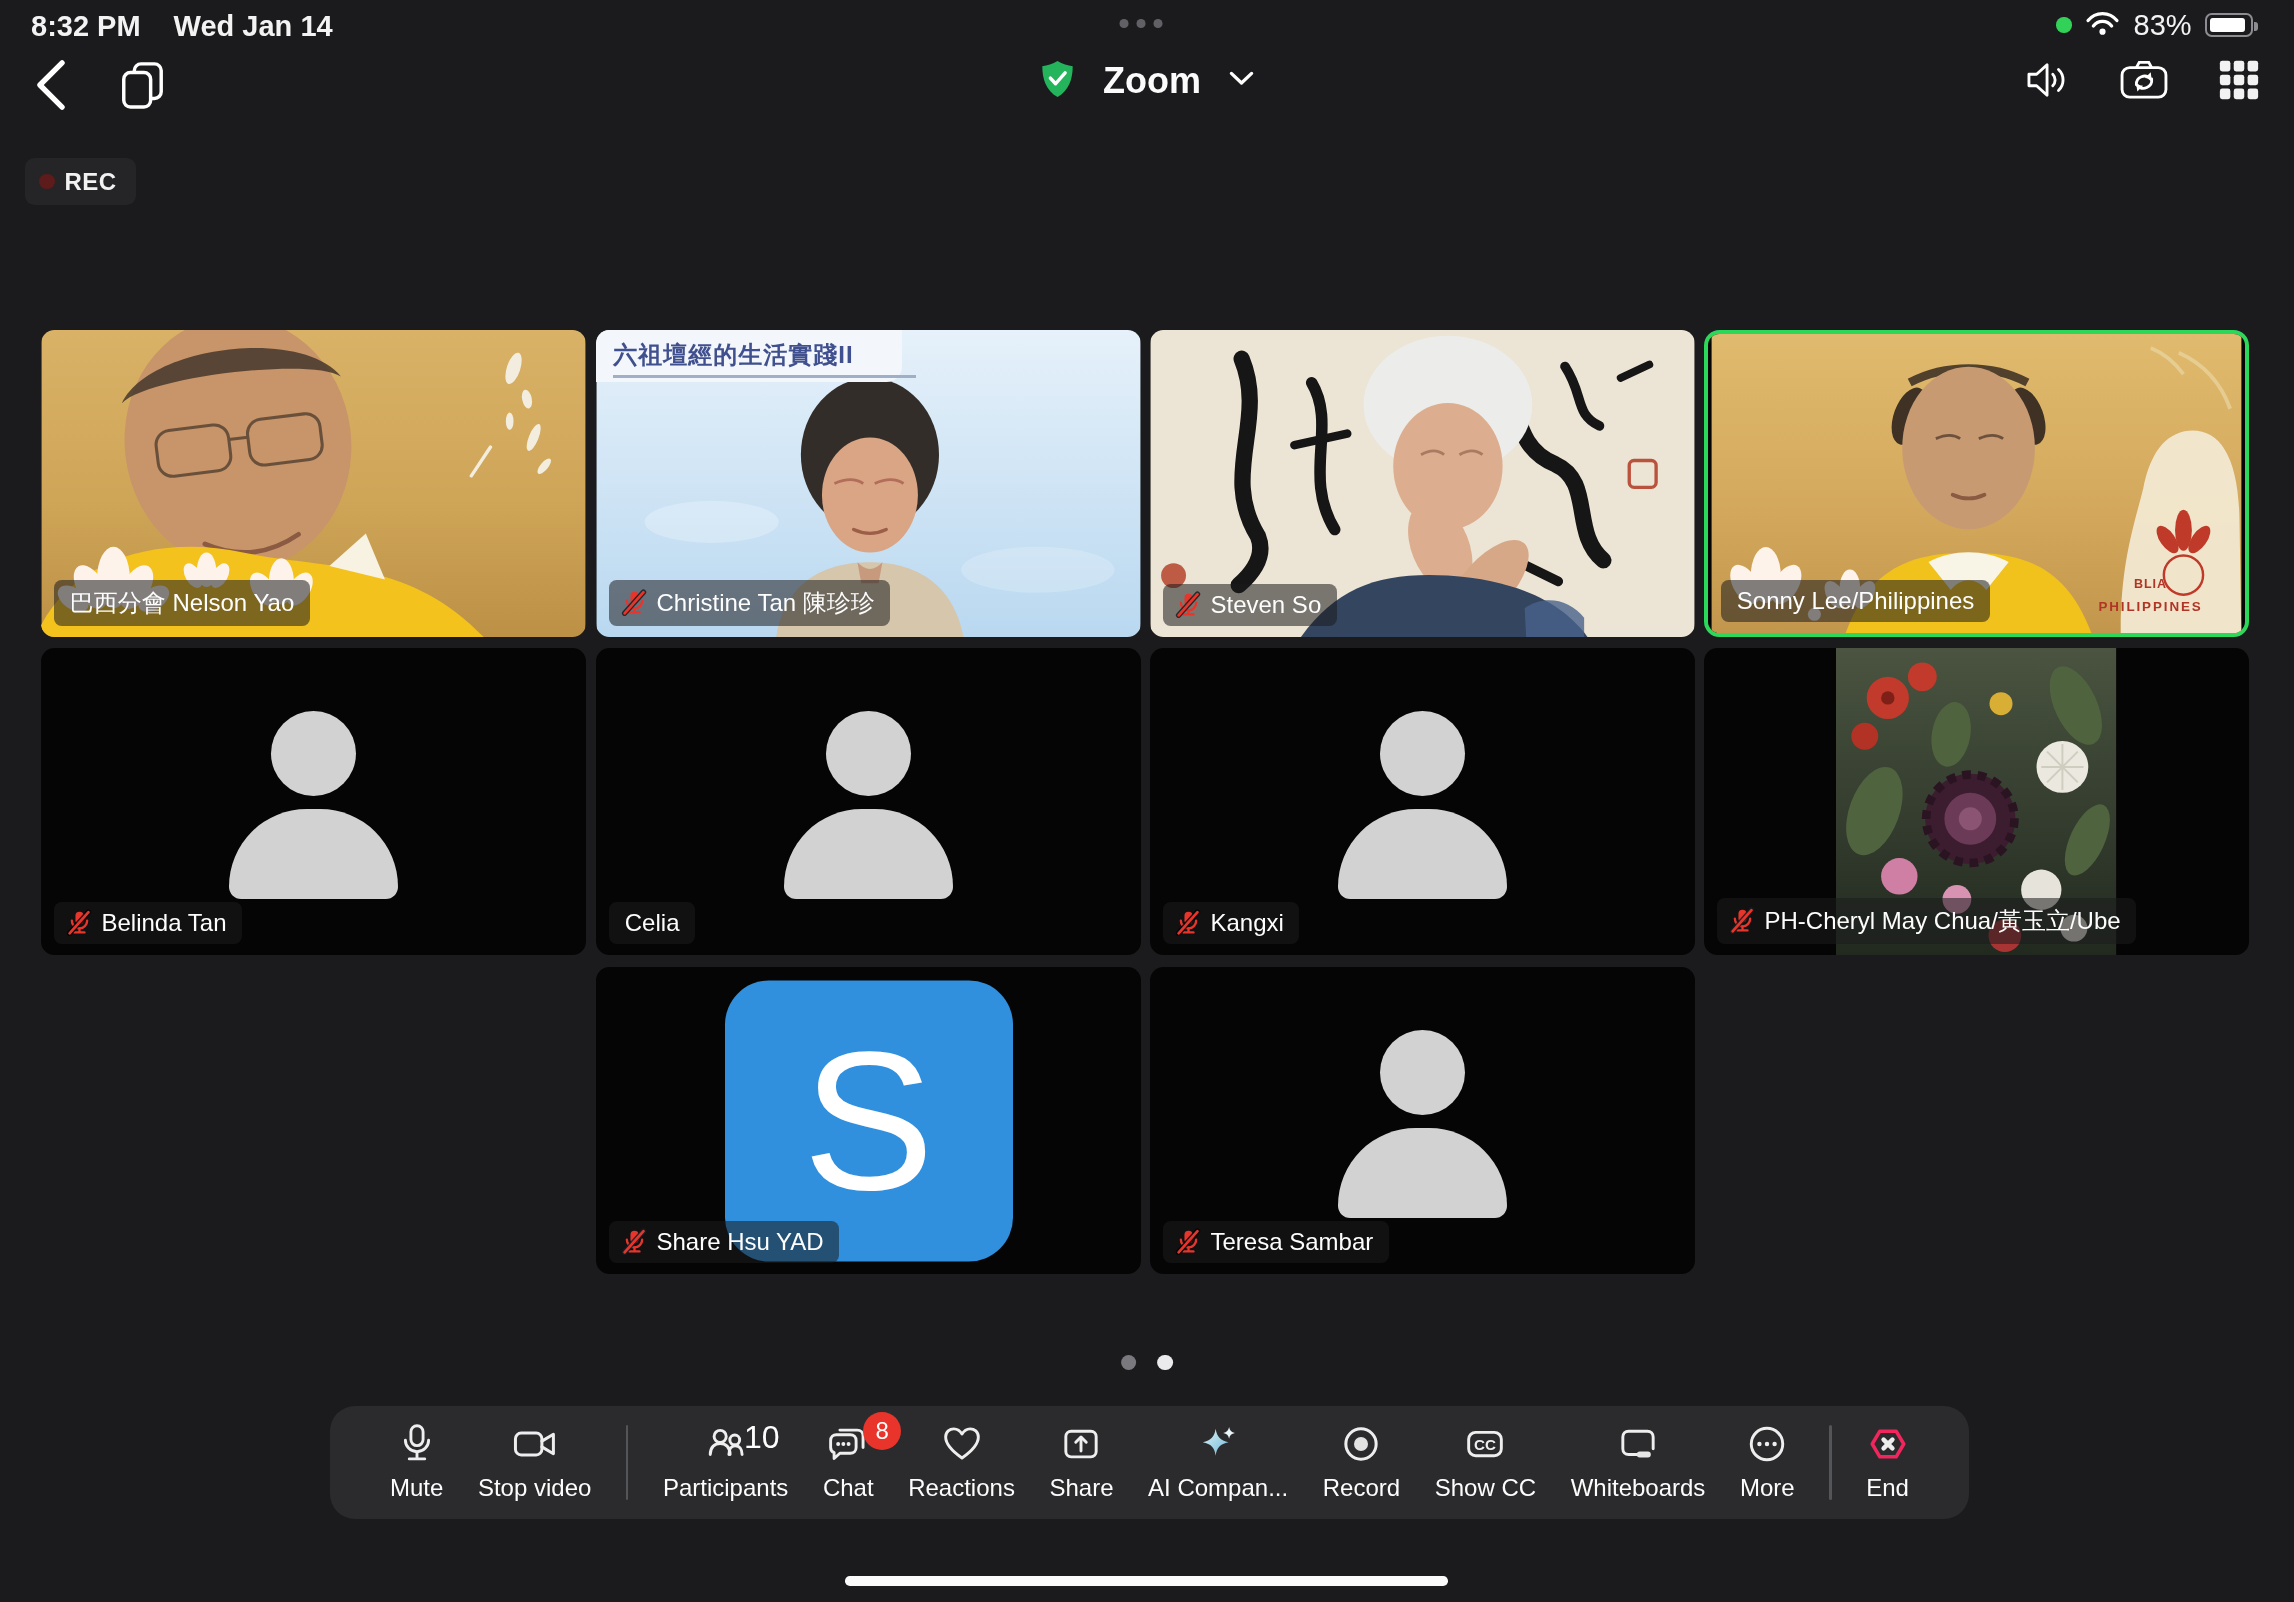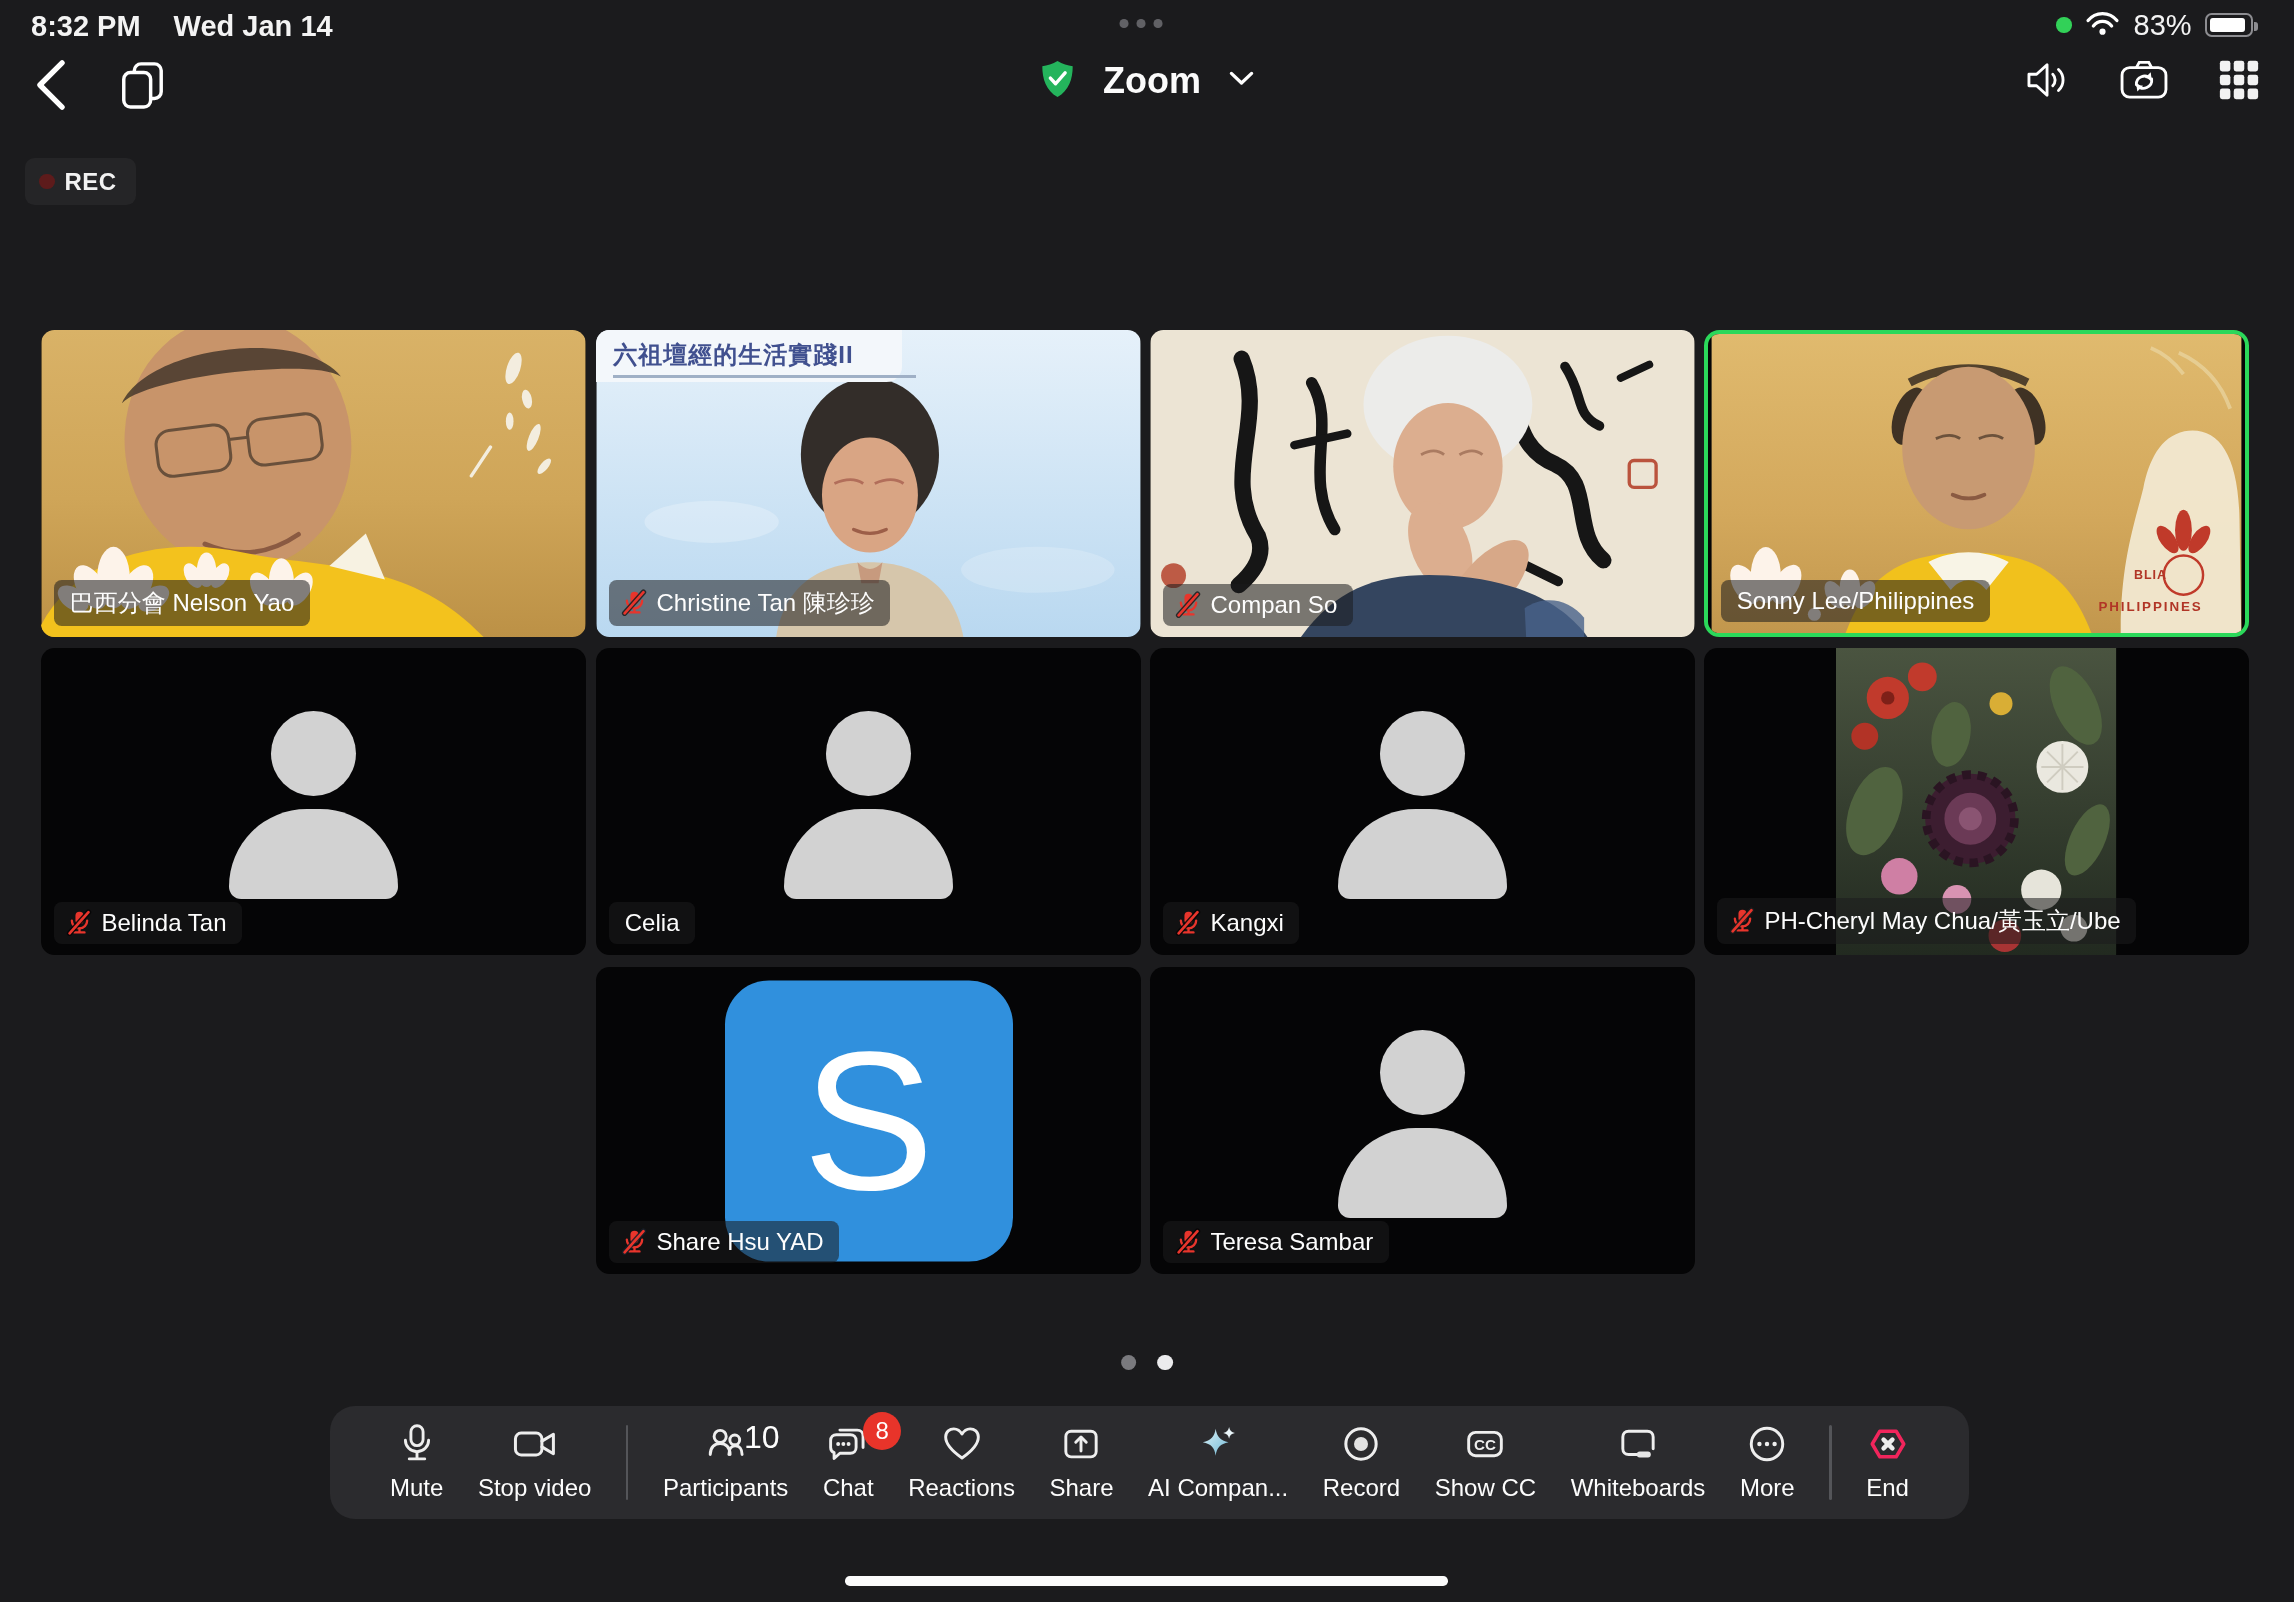--- a/index.html
+++ b/index.html
@@ -45,21 +45,21 @@
               font-size:24px; color:#fdfdfd; white-space:nowrap; max-width:514px; }
   .name-tag.no-mic { padding-left:15.4px; }
   .mic-muted { flex:0 0 auto; width:27px; height:27px; }
 
   .banner { position:absolute; top:0; left:0; width:306px; background:#f3f7fb; border-radius:0 0 15.4px 0; padding:8.6px 17.3px 3.8px 17.3px; }
   .banner-text { font-size:24px; font-weight:700; color:#40508f; letter-spacing:1px; white-space:nowrap; }
   .banner-line { margin-top:4.8px; width:303px; height:2.4px; background:#9fb0c6; }
 
   .blia { position:absolute; right:37px; bottom:19px; width:115px; text-align:center; }
   .blia-small { font-size:12.5px; font-weight:700; color:#b13526; letter-spacing:1px; }
-  .blia-text { margin-top:17px; font-size:13.4px; font-weight:700; color:#b13526; letter-spacing:1.9px; }
+  .blia-text { margin-top:8px; font-size:13.4px; font-weight:700; color:#b13526; letter-spacing:1.9px; }
 
   .avatar { position:absolute; inset:0; display:flex; flex-direction:column; align-items:center; padding-top:63px; }
   .avatar .head { width:85px; height:85px; border-radius:50%; background:#d2d2d2; }
   .avatar .torso { width:169px; height:90px; margin-top:13.4px; border-radius:85px 85px 13.4px 13.4px; background:#d2d2d2; }
 
   .letter-avatar { position:absolute; left:50%; top:50%; transform:translate(-50%,-50%);
                    width:288px; height:281px; border-radius:44px; background:#3090dd;
                    display:flex; align-items:center; justify-content:center; }
   .letter-avatar span { font-size:197px; font-weight:400; color:#fff; line-height:1; }
 
@@ -304,21 +304,21 @@
     </svg>
     <div class="name-tag">
       <svg class="mic-muted" viewBox="0 0 30 30">
         <rect x="10.5" y="3" width="9" height="14" rx="4.5" fill="#e8352c"></rect>
         <path d="M6.5,13 a8.5,8.5 0 0 0 17,0" stroke="#e8352c" stroke-width="2.6" fill="none" stroke-linecap="round"></path>
         <line x1="15" y1="21.5" x2="15" y2="25" stroke="#e8352c" stroke-width="2.6" stroke-linecap="round"></line>
         <line x1="9.5" y1="26" x2="20.5" y2="26" stroke="#e8352c" stroke-width="2.6" stroke-linecap="round"></line>
         <line x1="4" y1="27" x2="25" y2="3.5" stroke="#1c1c1e" stroke-width="6" stroke-linecap="round" opacity=".85"></line>
         <line x1="4" y1="27" x2="25" y2="3.5" stroke="#e8352c" stroke-width="3" stroke-linecap="round"></line>
       </svg>
-      <span>Compan So</span>
+      <span>Steven So</span>
     </div>
   </div>
 
   <div class="tile r1 c4 active-speaker">
     <svg class="art" viewBox="0 0 567 320">
       <defs>
           <linearGradient id="gold2" x1="0" y1="0" x2="0" y2="1">
         <stop offset="0" stop-color="#e0ba6e"></stop>
             <stop offset=".6" stop-color="#d3a85c"></stop>
             <stop offset="1" stop-color="#c2974d"></stop>

